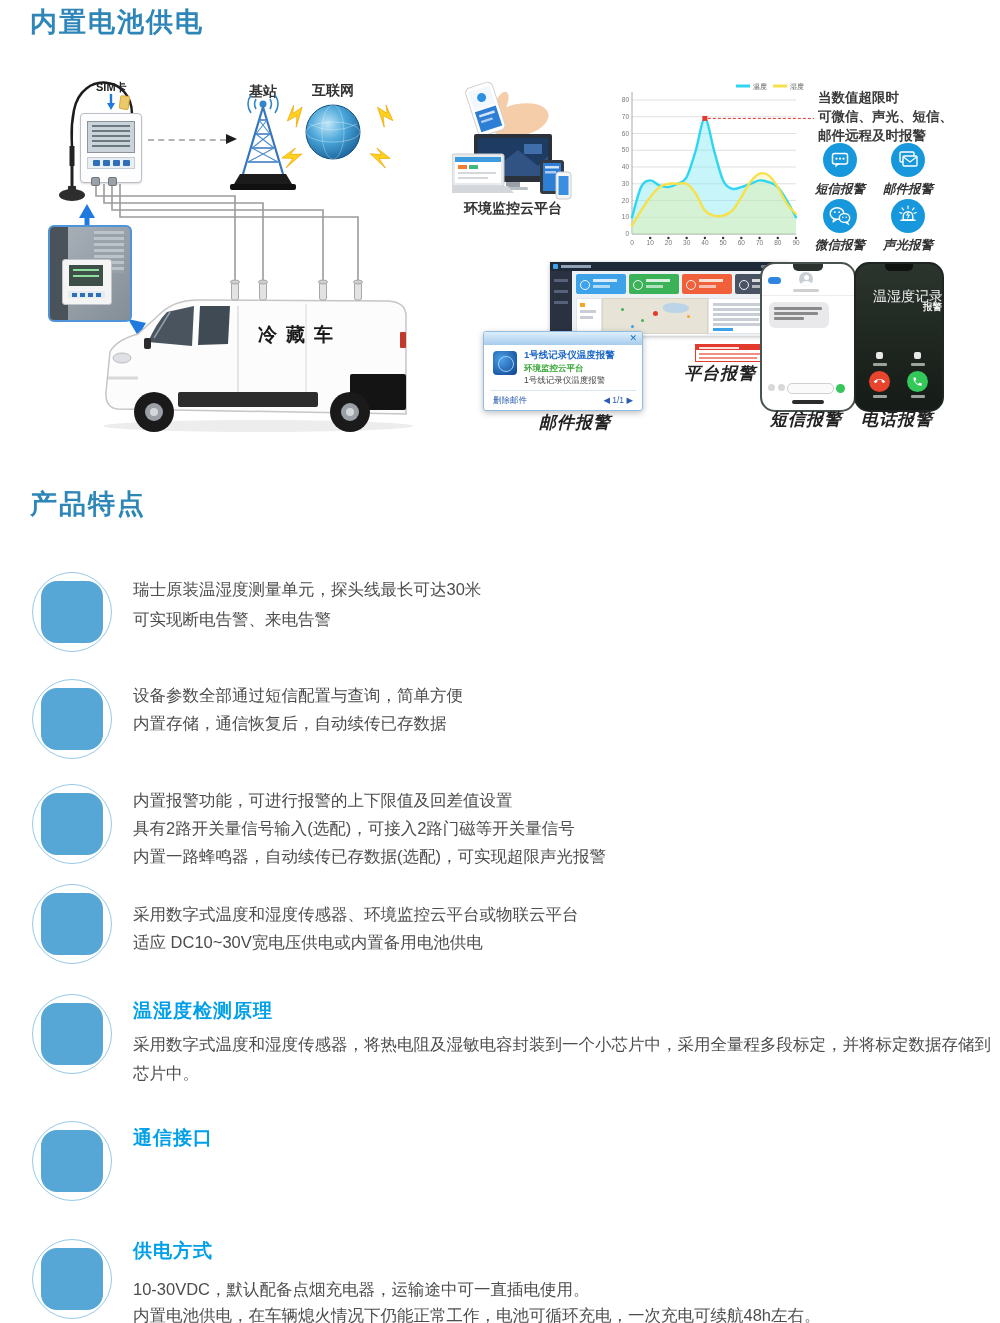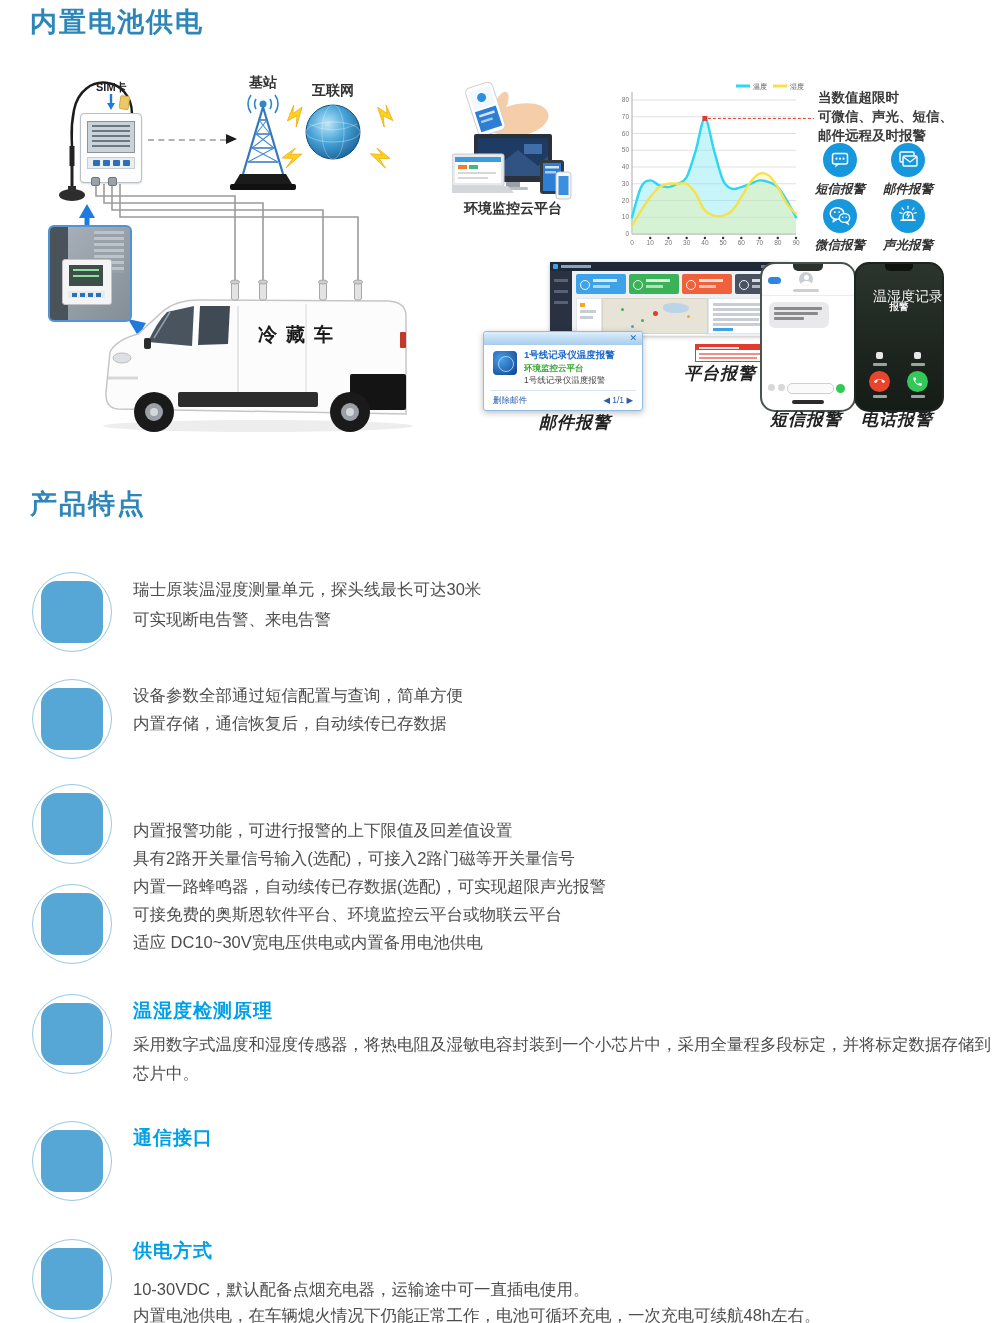--- a/index.html
+++ b/index.html
@@ -77,21 +77,21 @@
   .namebar{position:absolute;left:31px;top:25px;width:26px;height:3px;background:#cfcfcf;border-radius:2px;}
   .sline{position:absolute;left:0;top:31px;width:100%;height:1px;background:#ececec;}
   .bubble{position:absolute;left:7px;top:38px;width:60px;height:26px;background:#e9e9eb;border-radius:6px;}
   .bubble i{position:absolute;left:5px;height:2.5px;background:#8a8a8a;border-radius:1px;}
   .inputbar{position:absolute;left:25px;top:119px;width:45px;height:9px;border:1px solid #d0d0d0;border-radius:5px;background:#fafafa;}
   .mini-c{position:absolute;border-radius:50%;}
   .homebar{position:absolute;left:50%;transform:translateX(-50%);top:136px;width:32px;height:3.5px;background:#2c2c2c;border-radius:2px;}
   .callph{position:absolute;left:854px;top:262px;width:86px;height:146px;border:2.5px solid #1f2621;border-radius:15px;background:linear-gradient(#2b342d,#151b16);overflow:hidden;}
   .callph .notch{position:absolute;left:50%;transform:translateX(-50%);top:0;width:28px;height:7px;background:#0f1310;border-radius:0 0 5px 5px;}
   .callph .t1{position:absolute;left:16px;top:24px;width:100%;text-align:center;font-size:14px;font-weight:normal;color:#f2f2f2;}
-  .callph .t2{position:absolute;left:0;top:37px;width:100%;text-align:center;font-size:9.5px;font-weight:bold;color:#f2f2f2;}
+  .callph .t2{position:absolute;left:0;top:37px;width:100%;text-align:right;font-size:9.5px;font-weight:bold;color:#f2f2f2;}
   .util{position:absolute;top:88px;width:7px;height:7px;background:#e8e8e8;border-radius:2px;}
   .ulab{position:absolute;top:99px;width:14px;height:2.5px;background:#9aa39c;border-radius:1px;}
   .cbtn{position:absolute;top:107px;width:21px;height:21px;border-radius:50%;display:flex;align-items:center;justify-content:center;}
   .clab{position:absolute;top:131px;width:14px;height:2.5px;background:#9aa39c;border-radius:1px;}
   
   .fico{position:absolute;left:41px;width:62px;height:62px;}
   .fico .ring{position:absolute;left:-9px;top:-9px;width:80px;height:80px;border:1.5px solid #96c9e6;border-radius:50%;box-sizing:border-box;}
   .fico .sq{position:absolute;left:0;top:0;width:62px;height:62px;background:#57a7d6;border-radius:16px;}
   .ftext{position:absolute;left:133px;font-size:16.5px;color:#4d4d4d;}
   .fline{white-space:nowrap;}
@@ -149,21 +149,21 @@
   <div class="simlabel">SIM卡</div>
   <svg class="abs" style="left:106px;top:94px;" width="28" height="20" viewBox="0 0 28 20">
     <line x1="5" y1="0" x2="5" y2="9" stroke="#1f7ae0" stroke-width="2.4"></line>
     <polygon points="1,9 9,9 5,16" fill="#1f7ae0"></polygon>
     <rect x="14" y="2" width="9" height="13" rx="1.5" fill="#ecc968" stroke="#d4a93c" transform="rotate(8 18 8)"></rect>
   </svg>
 
   <div class="dash-line"></div>
   <div class="dash-head"></div>
 
-  <div class="small-label" style="left:228px;top:74px;width:70px;">基站</div>
+  <div class="small-label" style="left:228px;top:83px;width:70px;">基站</div>
   <svg class="abs" style="left:228px;top:94px;" width="70" height="100" viewBox="0 0 70 100">
     <circle cx="35" cy="10" r="3.5" fill="#2f86c8"></circle>
     <path d="M28,5 A10 10 0 0 0 28,15 M23,1 A15 15 0 0 0 23,19" fill="none" stroke="#2f86c8" stroke-width="1.6"></path>
     <path d="M42,5 A10 10 0 0 1 42,15 M47,1 A15 15 0 0 1 47,19" fill="none" stroke="#2f86c8" stroke-width="1.6"></path>
     <path d="M35,13 L15,80 M35,13 L55,80" stroke="#3577bd" stroke-width="2.2" fill="none"></path>
     <path d="M31,26 H39 M28,40 H42 M24,54 H46 M20,68 H50" stroke="#3577bd" stroke-width="1.4"></path>
     <path d="M31,26 L42,40 M39,26 L28,40 M28,40 L46,54 M42,40 L24,54 M24,54 L50,68 M46,54 L20,68" stroke="#4a8ccc" stroke-width="1.1" fill="none"></path>
     <polygon points="12,80 58,80 64,90 6,90" fill="#1b1b1b"></polygon>
     <rect x="2" y="90" width="66" height="6" rx="2" fill="#111"></rect>
   </svg>
@@ -531,32 +531,32 @@
     </div>
   <div class="ftext" style="top:681px;line-height:28px;">
     <div class="fline">设备参数全部通过短信配置与查询，简单方便</div>
     <div class="fline">内置存储，通信恢复后，自动续传已存数据</div>
   </div>
 
   <div class="fico" style="top:793px;">
       <div class="ring"></div>
       <div class="sq"></div>
     </div>
-  <div class="ftext" style="top:816px;line-height:28px;">
+  <div class="ftext" style="top:786px;line-height:28px;">
     <div class="fline">内置报警功能，可进行报警的上下限值及回差值设置</div>
     <div class="fline">具有2路开关量信号输入(选配)，可接入2路门磁等开关量信号</div>
     <div class="fline">内置一路蜂鸣器，自动续传已存数据(选配)，可实现超限声光报警</div>
   </div>
 
   <div class="fico" style="top:893px;">
       <div class="ring"></div>
       <div class="sq"></div>
     </div>
   <div class="ftext" style="top:900px;line-height:28px;">
-    <div class="fline">可接免费的奥斯恩软件平台、环境监控云平台或物联云平台</div>
+    <div class="fline">采用数字式温度和湿度传感器、环境监控云平台或物联云平台</div>
     <div class="fline">适应 DC10~30V宽电压供电或内置备用电池供电</div>
   </div>
 
   <div class="fico" style="top:1003px;">
       <div class="ring"></div>
       <div class="sq"></div>
     </div>
   <div class="sec-head" style="top:998px;">温湿度检测原理</div>
   <div class="sec-para" style="top:1030px;">采用数字式温度和湿度传感器，将热电阻及湿敏电容封装到一个小芯片中，采用全量程多段标定，并将标定数据存储到芯片中。</div>
 

